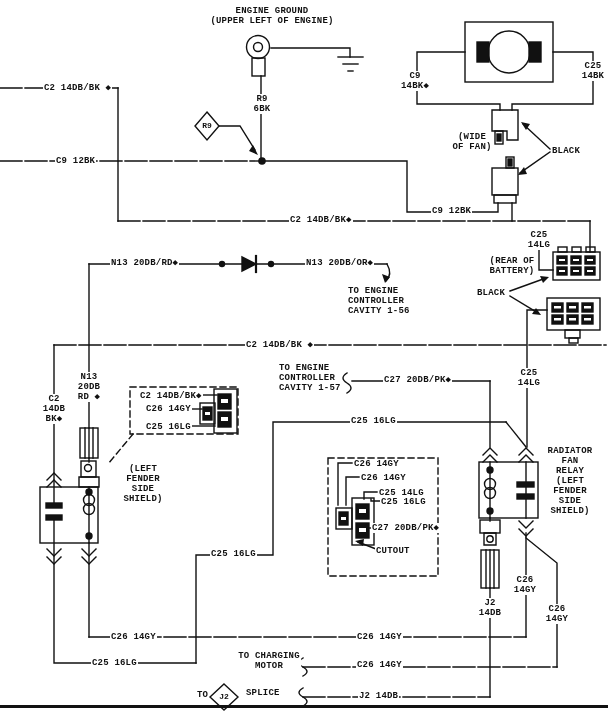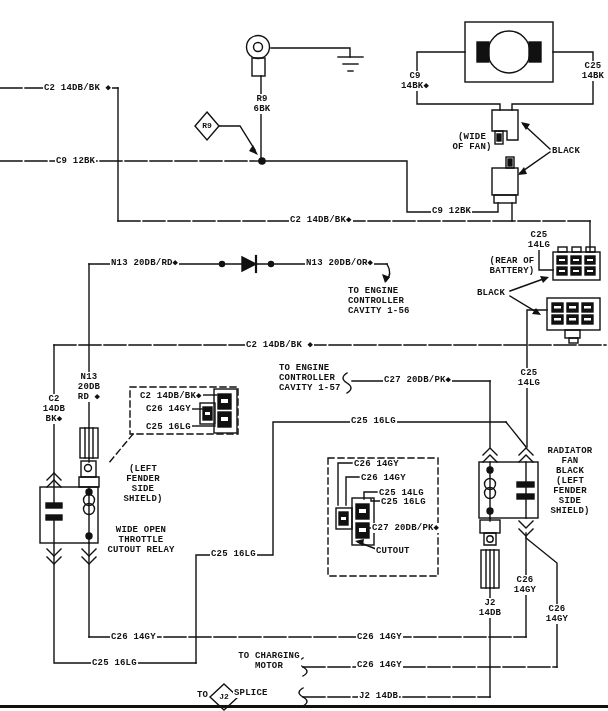--- a/index.html
+++ b/index.html
@@ -239,20 +239,22 @@
 
     <g fill="#fff">
       <polygon points="207,112 219,126 207,140 195,126"></polygon>
       <polygon points="224,684 238,697 224,710 210,697"></polygon>
     </g>
 
     <rect x="0" y="705" width="608" height="3" fill="#111" stroke="none"></rect>
   </g>
 </svg>
 
+<div class="lbl ctr" style="left:272px;top:6px">ENGINE GROUND
+(UPPER LEFT OF ENGINE)</div>
 <div class="lbl ctr" style="left:262px;top:94px">R9
 6BK</div>
 <div class="lbl" style="left:43px;top:83px">C2 14DB/BK ◆</div>
 <div class="lbl" style="left:55px;top:156px">C9 12BK</div>
 <div class="lbl ctr" style="left:415px;top:71px">C9
 14BK◆</div>
 <div class="lbl ctr" style="left:593px;top:61px">C25
 14BK</div>
 <div class="lbl ctr" style="left:472px;top:132px">(WIDE
 OF FAN)</div>
@@ -283,48 +285,45 @@
 CAVITY 1-57</div>
 <div class="lbl" style="left:383px;top:375px">C27 20DB/PK◆</div>
 <div class="lbl" style="left:350px;top:416px">C25 16LG</div>
 <div class="lbl" style="left:139px;top:391px">C2 14DB/BK◆</div>
 <div class="lbl" style="left:145px;top:404px">C26 14GY</div>
 <div class="lbl" style="left:145px;top:422px">C25 16LG</div>
 <div class="lbl ctr" style="left:143px;top:464px">(LEFT
 FENDER
 SIDE
 SHIELD)</div>
-<div class="lbl ctr" style="left:141px;top:525px">WIDE OPEN
-THROTTLE
-CUTOUT RELAY</div>
 <div class="lbl" style="left:353px;top:459px">C26 14GY</div>
 <div class="lbl" style="left:360px;top:473px">C26 14GY</div>
 <div class="lbl" style="left:378px;top:488px">C25 14LG</div>
 <div class="lbl" style="left:380px;top:497px">C25 16LG</div>
 <div class="lbl" style="left:371px;top:523px">C27 20DB/PK◆</div>
 <div class="lbl" style="left:375px;top:546px">CUTOUT</div>
 <div class="lbl ctr" style="left:570px;top:446px">RADIATOR
 FAN
-BLACK
+RELAY
 (LEFT
 FENDER
 SIDE
 SHIELD)</div>
 <div class="lbl" style="left:210px;top:549px">C25 16LG</div>
 <div class="lbl ctr" style="left:525px;top:575px">C26
 14GY</div>
 <div class="lbl ctr" style="left:490px;top:598px">J2
 14DB</div>
 <div class="lbl ctr" style="left:557px;top:604px">C26
 14GY</div>
 <div class="lbl" style="left:110px;top:632px">C26 14GY</div>
 <div class="lbl" style="left:356px;top:632px">C26 14GY</div>
 <div class="lbl" style="left:91px;top:658px">C25 16LG</div>
 <div class="lbl ctr" style="left:269px;top:651px">TO CHARGING
 MOTOR</div>
 <div class="lbl" style="left:356px;top:660px">C26 14GY</div>
 <div class="lbl" style="left:196px;top:690px">TO</div>
-<div class="lbl" style="left:233px;top:688px">SPLICE</div>
+<div class="lbl" style="left:245px;top:688px">SPLICE</div>
 <div class="lbl" style="left:358px;top:691px">J2 14DB</div>
 <div class="dia" style="left:207px;top:126px">R9</div>
 <div class="dia" style="left:224px;top:697px">J2</div>
 
 </div>
 
 </body></html>

